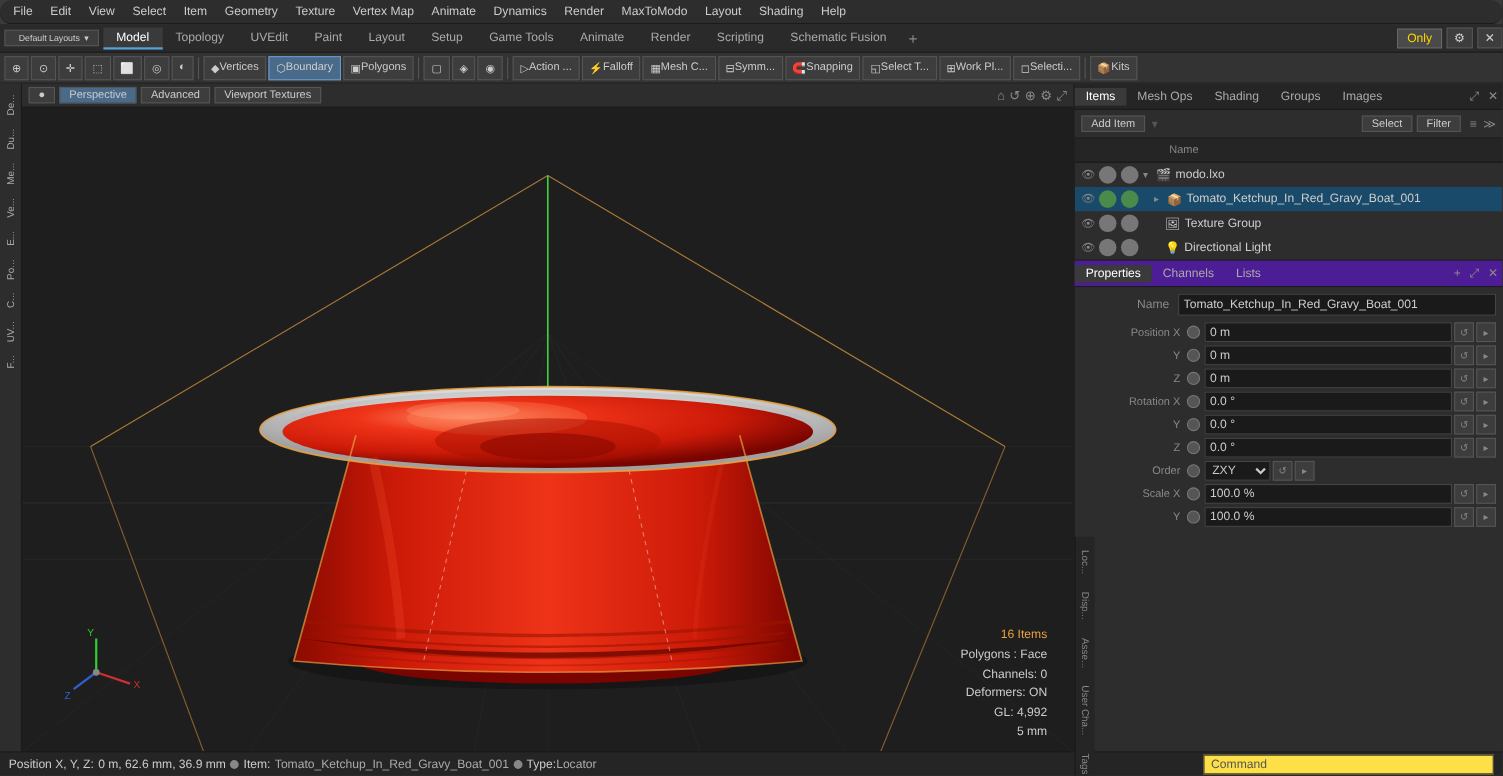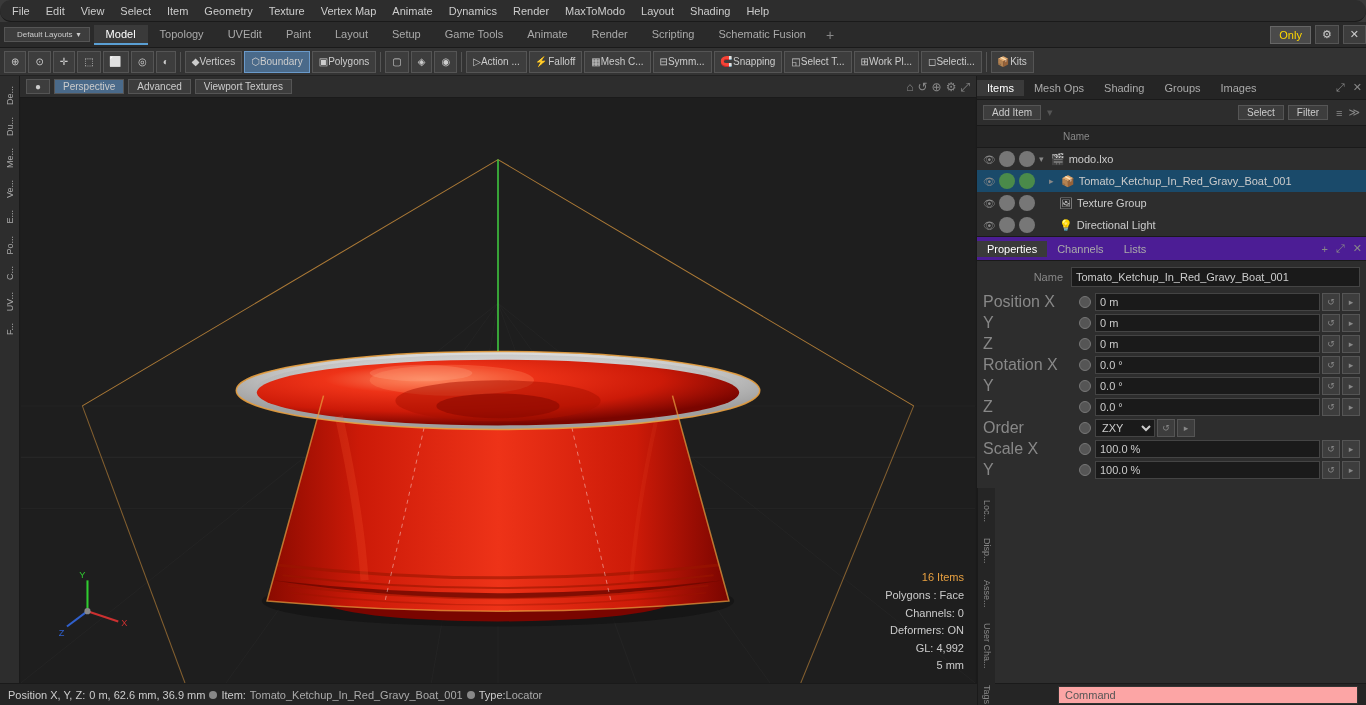--- a/index.html
+++ b/index.html
@@ -35,21 +35,21 @@
 
     
     #viewport-container { flex: 1; display: flex; flex-direction: column; background: #1a1a1a; }
     #viewport-header { display: flex; align-items: center; background: #2d2d2d; height: 22px; padding: 0 6px; border-bottom: 1px solid #1a1a1a; }
     .vp-btn { padding: 1px 8px; background: #3d3d3d; border: 1px solid #555; color: #ccc; font-size: 10px; cursor: pointer; margin-right: 4px; }
     .vp-btn.active { background: #4a6a8a; }
     .vp-controls { margin-left: auto; display: flex; gap: 4px; color: #888; font-size: 12px; }
     #viewport { flex: 1; position: relative; overflow: hidden; background: #1e1e1e; }
 
     
-    #viewport-status { position: absolute; bottom: 8px; right: 12px; text-align: right; color: #e8a040; font-size: 11px; line-height: 1.6; }
+    #viewport-status { position: absolute; bottom: 8px; right: 24px; text-align: right; color: #e8a040; font-size: 11px; line-height: 1.6; }
     #viewport-status .normal { color: #ccc; }
 
     
     #right-panel { width: 390px; background: #2d2d2d; display: flex; flex-direction: column; border-left: 1px solid #1a1a1a; }
     
     
     #items-panel { height: 310px; display: flex; flex-direction: column; border-bottom: 1px solid #1a1a1a; }
     #items-tabs { display: flex; background: #252525; height: 24px; align-items: center; border-bottom: 1px solid #1a1a1a; }
     .panel-tab { padding: 2px 10px; color: #aaa; cursor: pointer; font-size: 11px; }
     .panel-tab.active { color: #fff; background: #3a3a3a; }
@@ -69,35 +69,35 @@
     #props-panel { flex: 1; display: flex; flex-direction: column; }
     #props-tabs { display: flex; background: #4c1d95; height: 24px; align-items: center; border-bottom: 1px solid #1a1a1a; }
     #props-content { flex: 1; overflow-y: auto; padding: 6px; }
     
     .prop-name-row { display: flex; align-items: center; margin-bottom: 6px; }
     .prop-label { color: #888; font-size: 11px; width: 80px; text-align: right; margin-right: 8px; }
     .prop-input { flex: 1; background: #1a1a1a; border: 1px solid #444; color: #ccc; font-size: 11px; padding: 2px 4px; height: 20px; }
     .prop-section { color: #ccc; font-size: 11px; margin: 4px 0 6px 0; font-weight: bold; display: flex; align-items: center; }
     .prop-section::before { content: '▾'; margin-right: 4px; color: #888; }
     .prop-row { display: flex; align-items: center; margin-bottom: 3px; }
-    .prop-field-label { color: #888; font-size: 16px; width: 90px; margin-right: 6px; }
+    .prop-field-label { color: #888; font-size: 10px; width: 90px; text-align: right; margin-right: 6px; }
     .prop-value-container { display: flex; align-items: center; flex: 1; }
     .prop-circle { width: 12px; height: 12px; border-radius: 50%; background: #555; border: 1px solid #777; margin-right: 4px; cursor: pointer; }
     .prop-val { flex: 1; background: #1a1a1a; border: 1px solid #444; color: #ccc; font-size: 11px; padding: 1px 4px; height: 18px; }
     .prop-reset { width: 18px; height: 18px; background: #3d3d3d; border: 1px solid #555; color: #888; font-size: 9px; cursor: pointer; display: flex; align-items: center; justify-content: center; margin-left: 2px; }
     .prop-dropdown { width: 60px; background: #1a1a1a; border: 1px solid #444; color: #ccc; font-size: 11px; padding: 1px 2px; height: 18px; }
 
     
     #right-edge { width: 18px; background: #252525; display: flex; flex-direction: column; align-items: center; padding-top: 4px; border-left: 1px solid #1a1a1a; }
     .edge-tab { writing-mode: vertical-rl; padding: 8px 2px; color: #888; cursor: pointer; font-size: 9px; white-space: nowrap; }
 
     
     #status-bar { display: flex; align-items: center; background: #252525; height: 22px; padding: 0 8px; border-top: 1px solid #1a1a1a; font-size: 11px; color: #ccc; }
     .status-dot { width: 8px; height: 8px; border-radius: 50%; background: #888; margin: 0 4px; }
-    #command-bar { display: flex; align-items: center; background: #fca5a5; border: 1px solid #333; margin-left: auto; padding: 1px 6px; width: 300px; height: 18px; color: #666; font-size: 11px; text-align: right; }
+    #command-bar { display: flex; align-items: center; background: #fde047; border: 1px solid #333; margin-left: auto; padding: 1px 6px; width: 264px; height: 18px; color: #666; font-size: 11px; text-align: right; }
 
     
     #scene-svg { position: absolute; top: 0; left: 0; width: 100%; height: 100%; }
 
     
     ::-webkit-scrollbar { width: 8px; height: 8px; }
     ::-webkit-scrollbar-track { background: #1a1a1a; }
     ::-webkit-scrollbar-thumb { background: #555; border-radius: 4px; }
 
     .panel-resize-handle { height: 4px; background: #222; cursor: ns-resize; }

